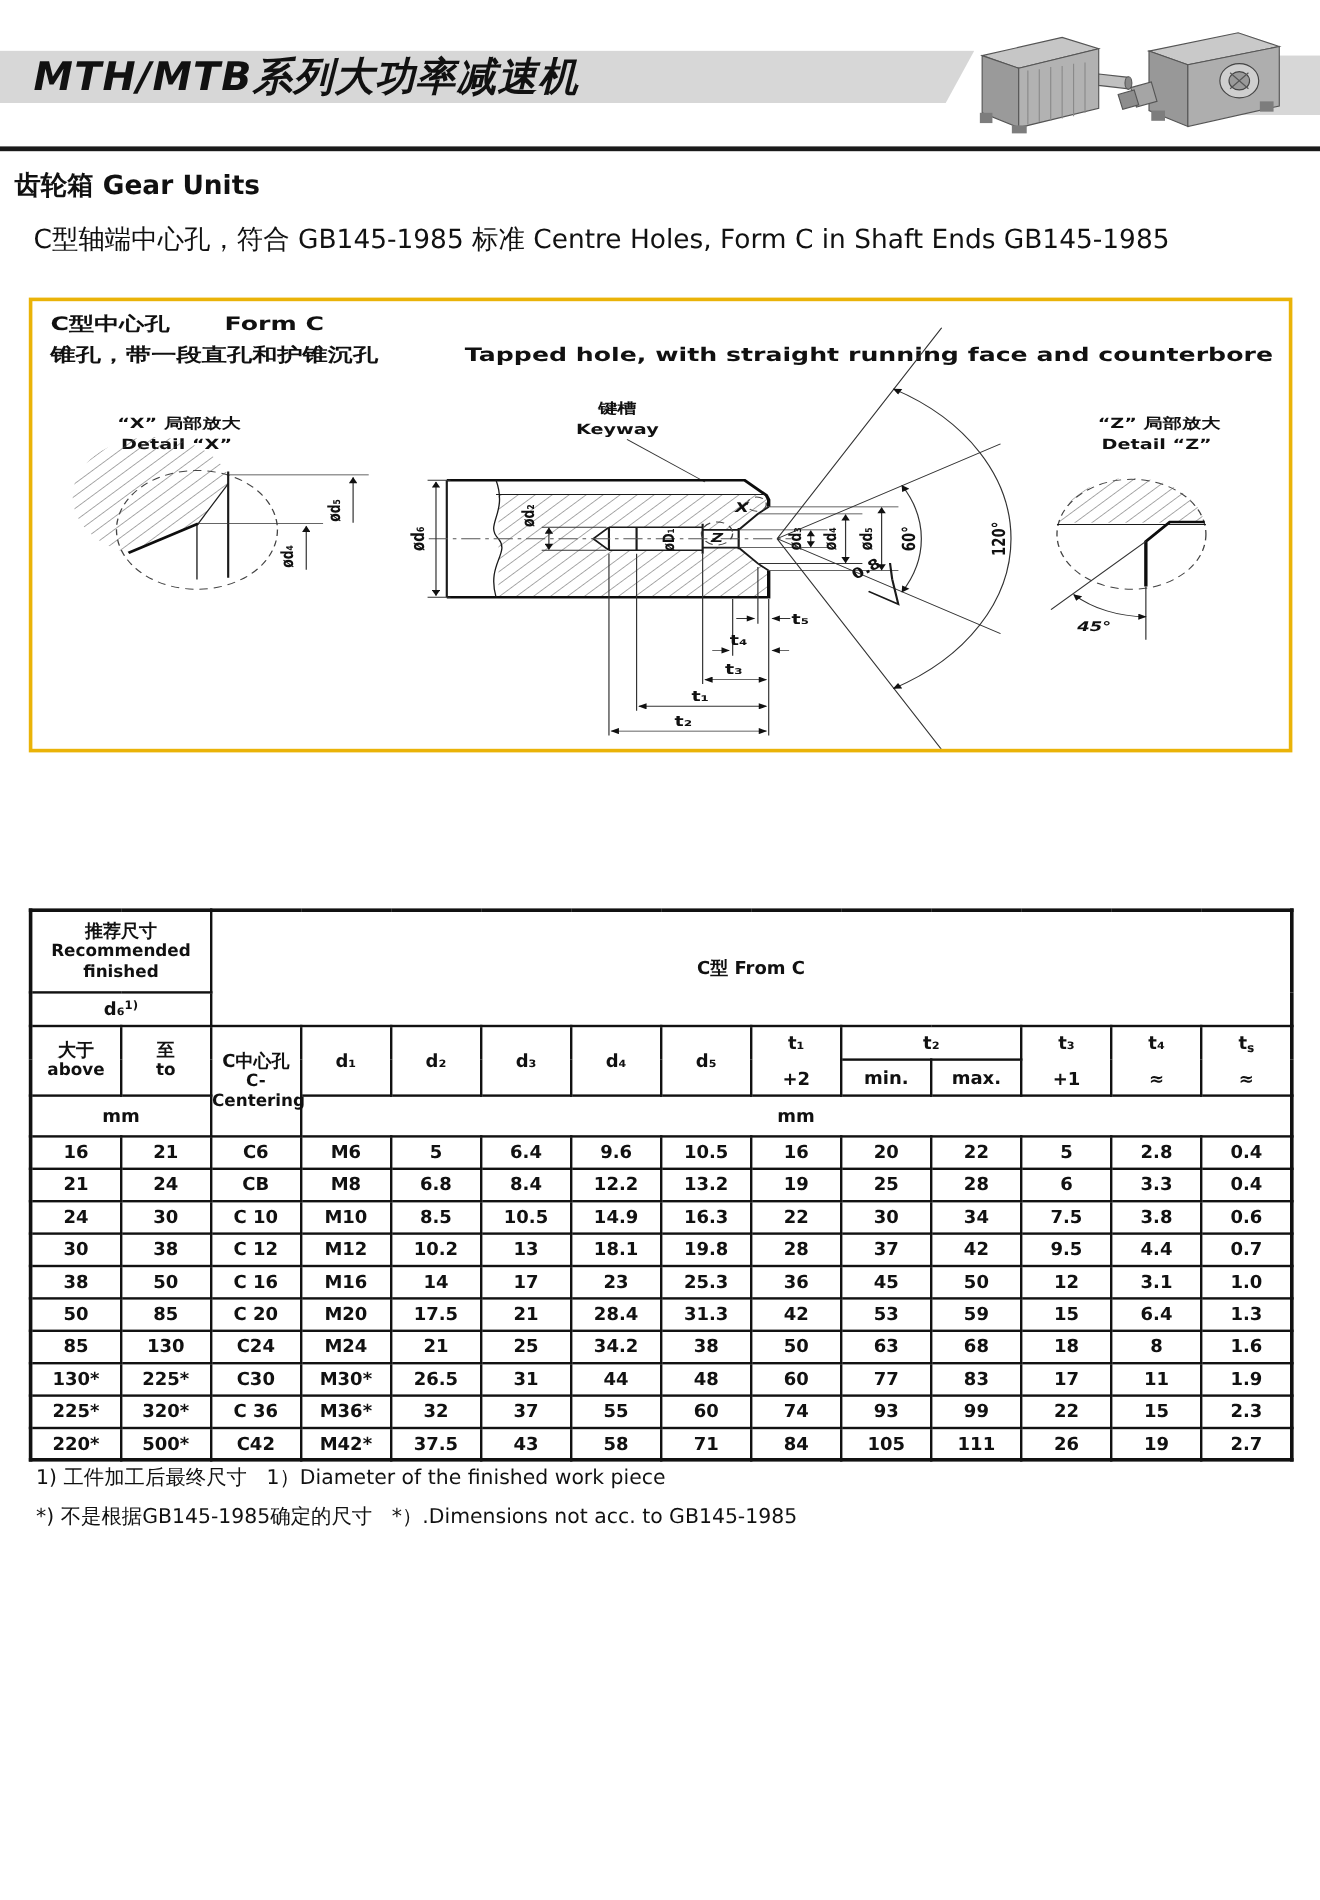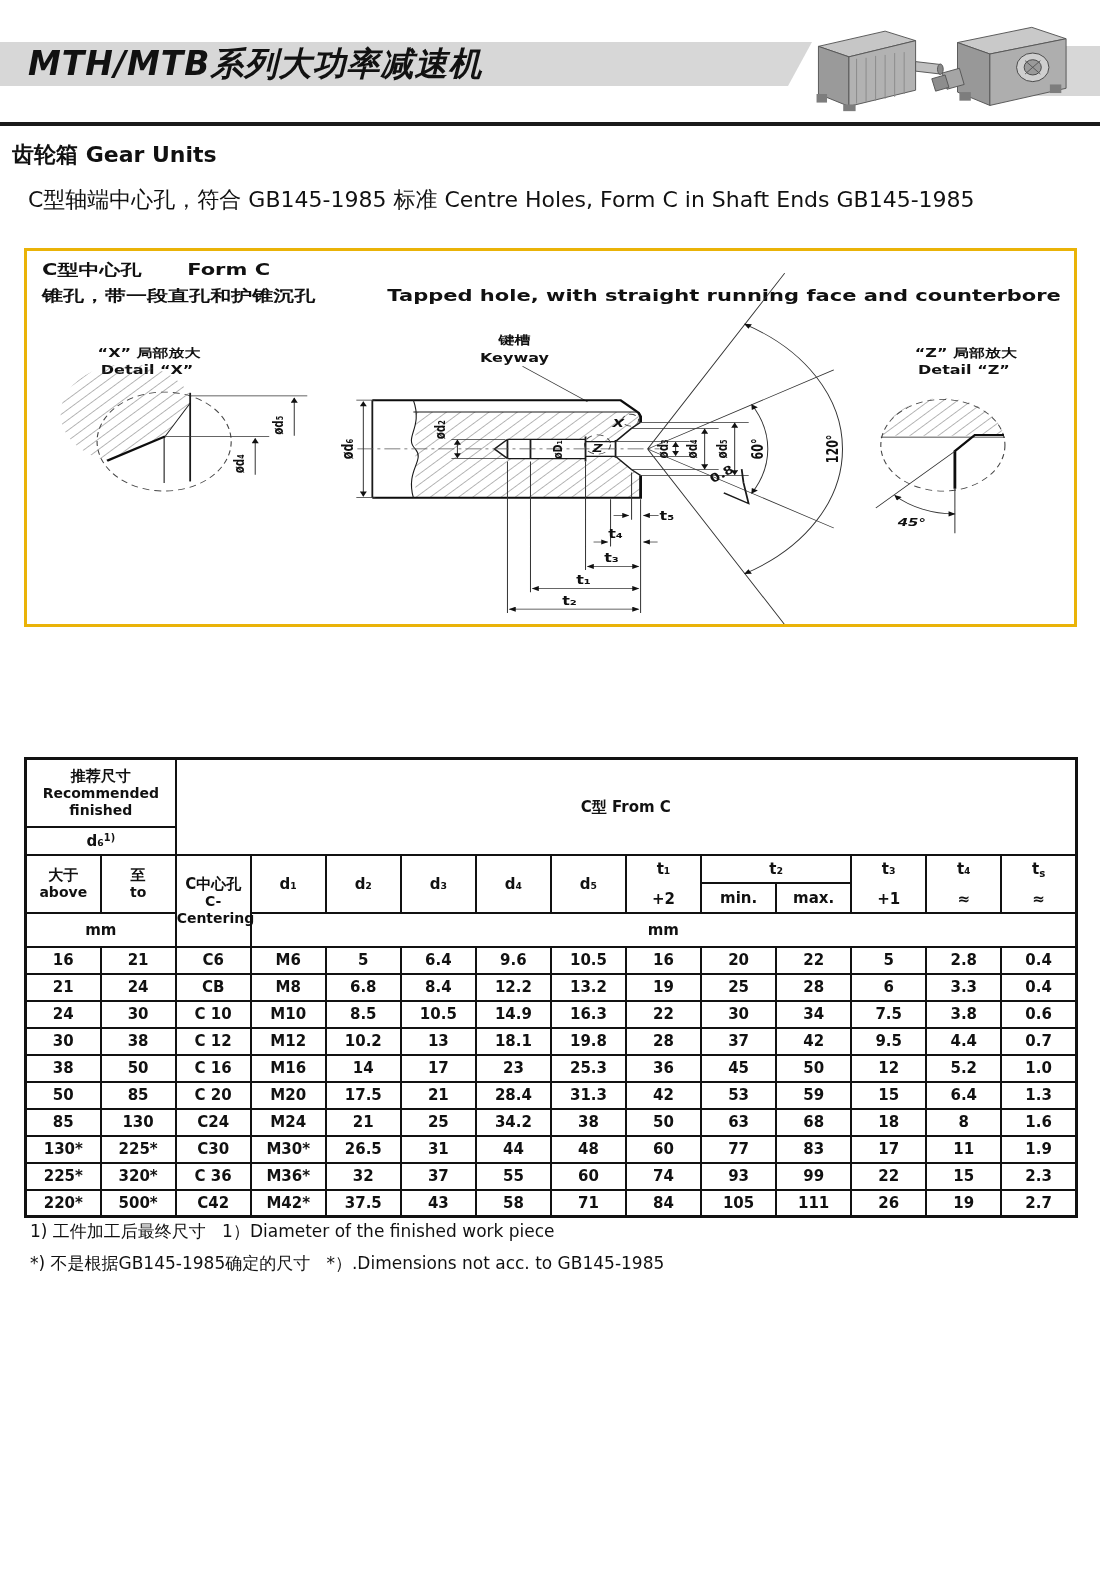--- a/index.html
+++ b/index.html
@@ -386,21 +386,21 @@
           <td>C 16</td>
           <td>M16</td>
           <td>14</td>
           <td>17</td>
           <td>23</td>
           <td>25.3</td>
           <td>36</td>
           <td>45</td>
           <td>50</td>
           <td>12</td>
-          <td>5.2</td>
+          <td>3.1</td>
           <td>1.0</td>
         </tr>
         <tr style="height: 27px;">
           <td>50</td>
           <td>85</td>
           <td>C 20</td>
           <td>M20</td>
           <td>17.5</td>
           <td>21</td>
           <td>28.4</td>

